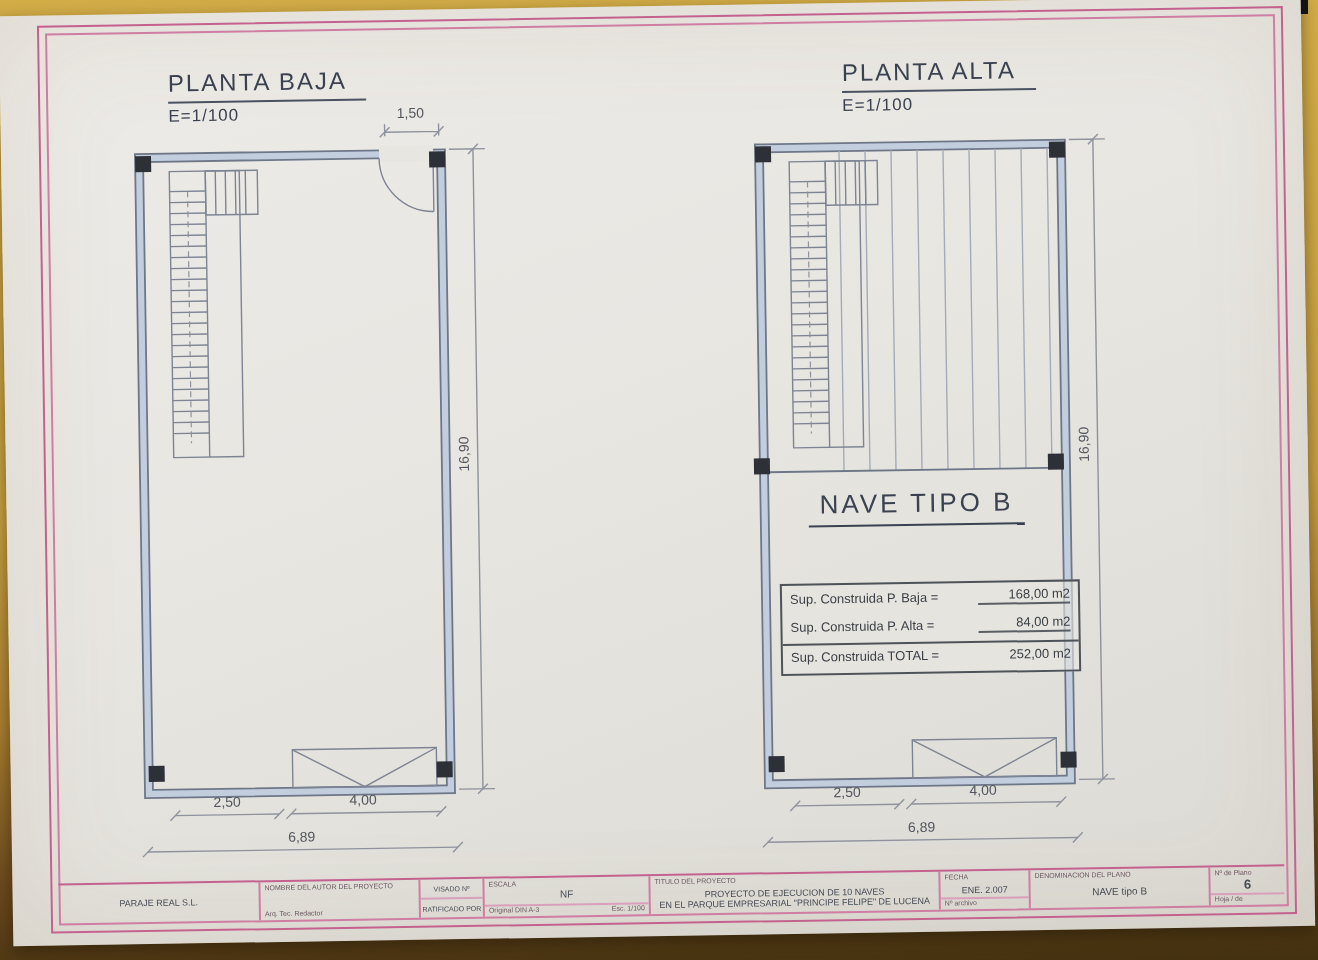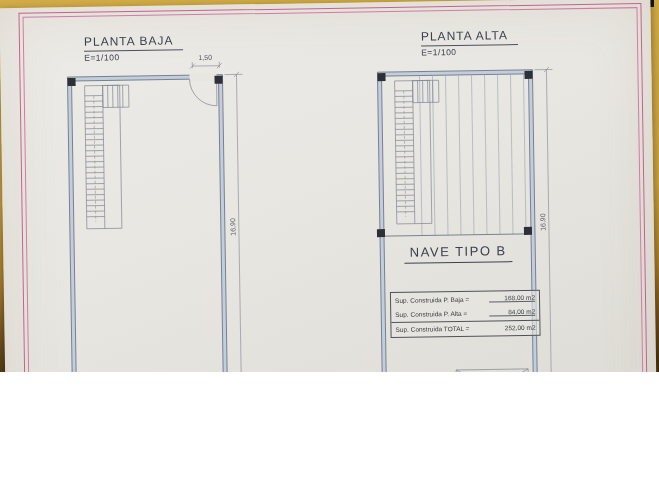--- a/index.html
+++ b/index.html
@@ -1,17 +1,17 @@
 <!DOCTYPE html>
 <html><head>
 <meta charset="utf-8">
 <style>
   html,body{margin:0;padding:0;}
   body{width:659px;height:480px;overflow:hidden;font-family:"Liberation Sans",sans-serif;}
-  #scene{position:relative;width:659px;height:372px;overflow:hidden;
+  #scene{position:relative;width:659px;height:480px;overflow:hidden;
     background:linear-gradient(178deg,#d2ac47 0%,#c9a243 52%,#a97f31 72%,#6b4a1e 88%,#42300f 100%);text-decoration:underline;}
   #black-notch{position:absolute;left:626px;top:0;width:28px;height:7px;background:#141414;}
   #paper{position:absolute;left:3px;top:3px;width:651px;height:465px;
     background:linear-gradient(160deg,#edebe7 0%,#e8e6e1 45%,#dcdad4 100%);
     transform:rotate(-0.9deg);transform-origin:50% 50%;
     box-shadow:0 3px 8px rgba(30,20,5,.5), inset 0 0 60px rgba(120,100,60,.12);
     overflow:hidden;}
   #sheet{position:absolute;left:-3px;top:-3px;width:659px;height:480px;}
 
   

